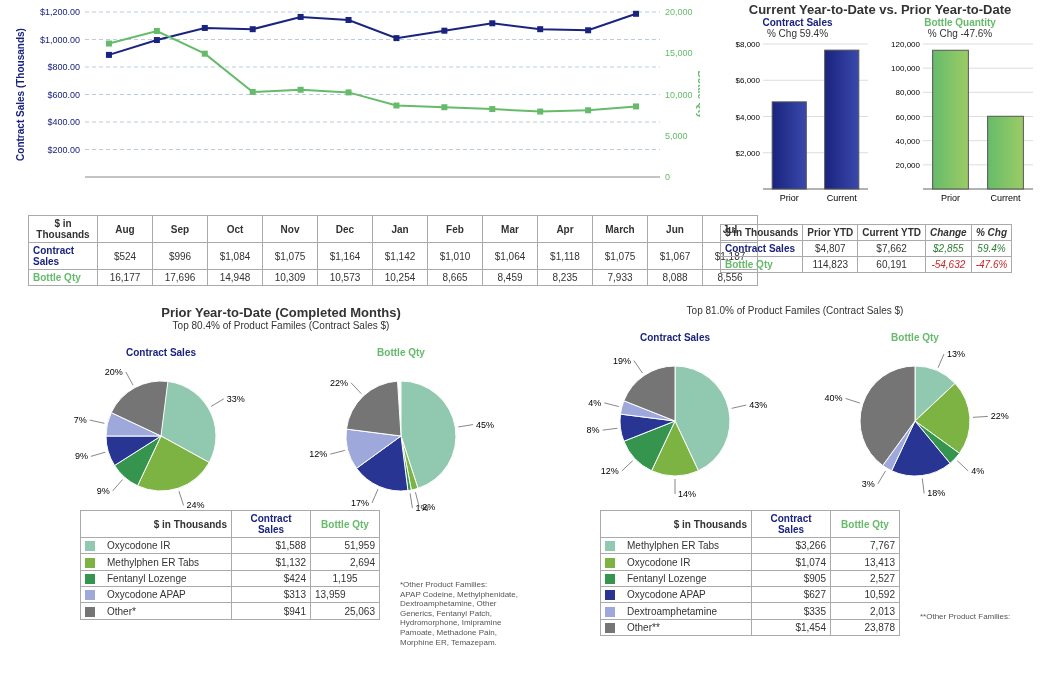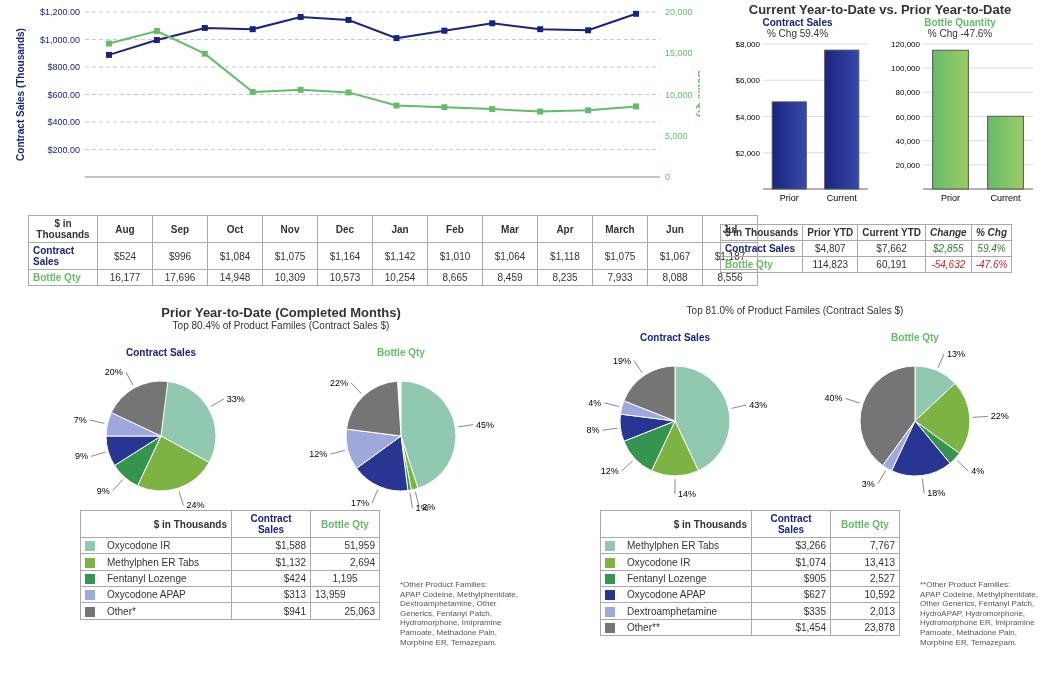--- a/index.html
+++ b/index.html
@@ -415,18 +415,17 @@
           </tr>
           <tr>
             <td style="border-right:none"><span class="swatch" style="background:#757575"></span></td>
             <td class="row-label" style="border-left:none;width:120px">Other**</td>
             <td style="text-align:right;width:70px">$1,454</td>
             <td style="text-align:right;width:60px">23,878</td>
           </tr>
         </tbody>
       </table>
 </div>
-<div class="footnote" style="position:absolute; left:920px; top:580px; width:125px;">
+<div class="footnote" style="position:absolute; left:920px; top:612px; width:125px;">
   <span>**Other Product Families:</span><br>
-  <span>APAP Codeine, Methylphenidate, Other Generics, Fentanyl Patch, HydroAPAP, Hydromorphone, Hydromorphone ER, Imipramine Pamoate, Methadone Pain, Morphine ER, Temazepam.</span>
 </div>
 
 </div>
 
 </body></html>

